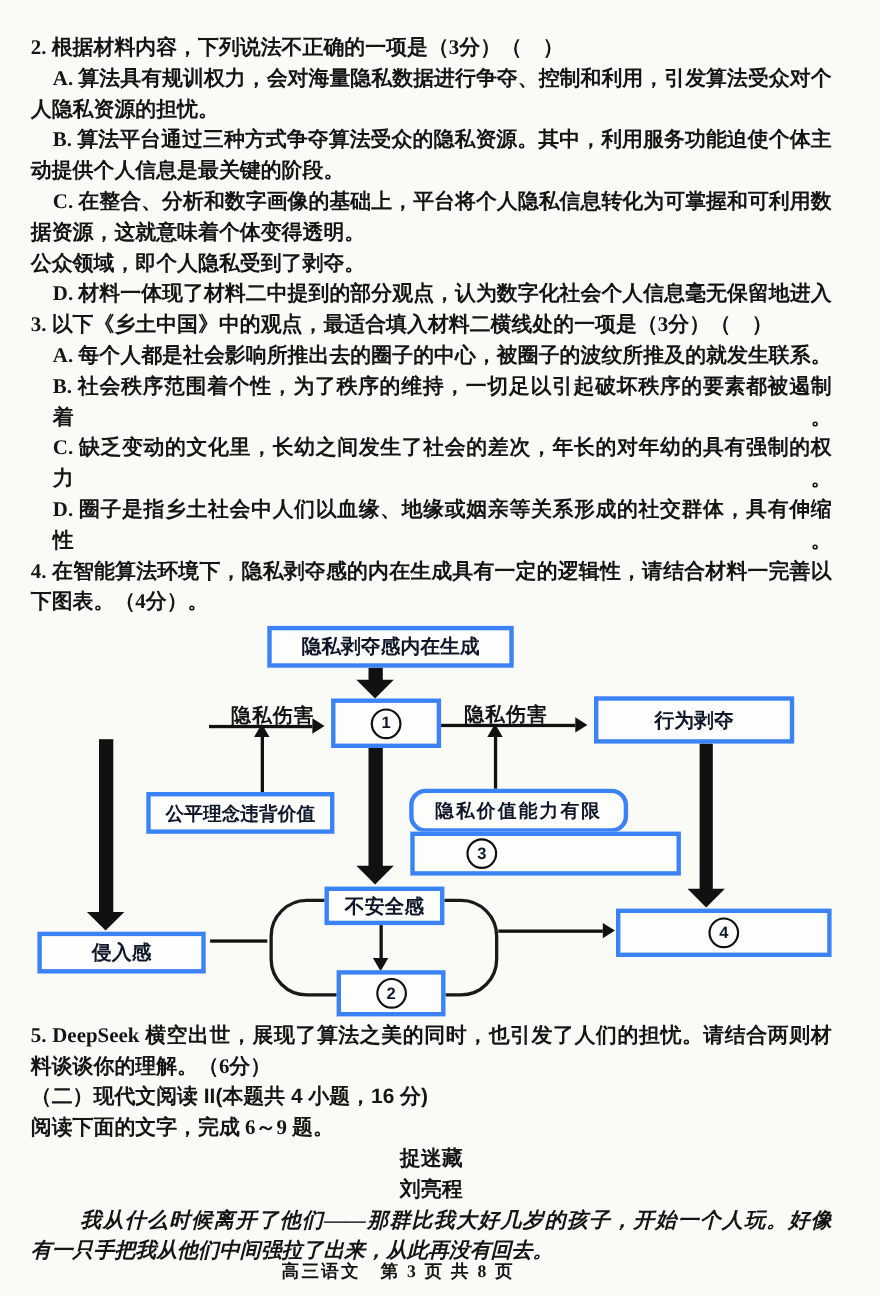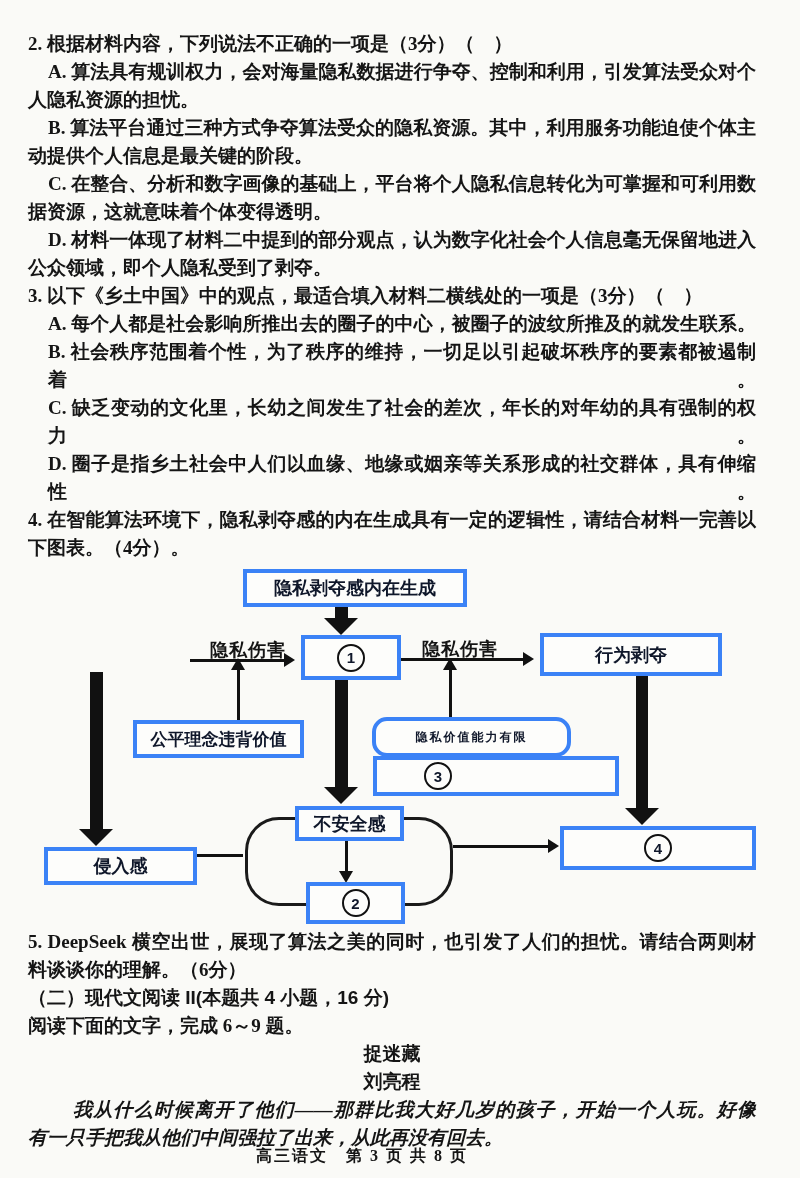--- a/index.html
+++ b/index.html
@@ -70,22 +70,22 @@
 <div class="page">
 
   <div class="textcol">
       <div class="ln q">2. 根据材料内容，下列说法不正确的一项是（3分）（　）</div>
       <div class="ln opt">A. 算法具有规训权力，会对海量隐私数据进行争夺、控制和利用，引发算法受众对个</div>
       <div class="ln cont">人隐私资源的担忧。</div>
       <div class="ln opt">B. 算法平台通过三种方式争夺算法受众的隐私资源。其中，利用服务功能迫使个体主</div>
       <div class="ln cont">动提供个人信息是最关键的阶段。</div>
       <div class="ln opt">C. 在整合、分析和数字画像的基础上，平台将个人隐私信息转化为可掌握和可利用数</div>
       <div class="ln cont">据资源，这就意味着个体变得透明。</div>
+      <div class="ln cont">公众领域，即个人隐私受到了剥夺。</div>
       <div class="ln opt">D. 材料一体现了材料二中提到的部分观点，认为数字化社会个人信息毫无保留地进入</div>
-      <div class="ln cont">公众领域，即个人隐私受到了剥夺。</div>
       <div class="ln q">3. 以下《乡土中国》中的观点，最适合填入材料二横线处的一项是（3分）（　）</div>
       <div class="ln opt">A. 每个人都是社会影响所推出去的圈子的中心，被圈子的波纹所推及的就发生联系。</div>
       <div class="ln opt">B. 社会秩序范围着个性，为了秩序的维持，一切足以引起破坏秩序的要素都被遏制着。</div>
       <div class="ln opt">C. 缺乏变动的文化里，长幼之间发生了社会的差次，年长的对年幼的具有强制的权力。</div>
       <div class="ln opt">D. 圈子是指乡土社会中人们以血缘、地缘或姻亲等关系形成的社交群体，具有伸缩性。</div>
       <div class="ln qfull">4. 在智能算法环境下，隐私剥夺感的内在生成具有一定的逻辑性，请结合材料一完善以</div>
       <div class="ln cont">下图表。（4分）。</div>
     </div>
 
   <div class="diagram">
@@ -146,31 +146,31 @@
     <div class="dbox" style="left:301px;top:73px;width:92px;height:37px;">
       <span class="circ">
         <span>1</span>
       </span>
     </div>
 
     <div class="dbox" style="left:133px;top:158px;width:163px;height:30px;font-size:17px;">公平理念违背价值</div>
 
     <div class="dbox" style="left:540px;top:71px;width:174px;height:35px;">行为剥夺</div>
 
-    <div class="dbox" style="left:372px;top:155px;width:191px;height:32px;font-size:12px;letter-spacing:2px;border-radius:15px;">隐私价值能力有限</div>
+    <div class="dbox" style="left:372px;top:155px;width:191px;height:32px;font-size:17px;letter-spacing:2px;border-radius:15px;">隐私价值能力有限</div>
 
     <div class="dbox" style="left:373px;top:194px;width:191px;height:32px;justify-content:flex-start;padding-left:47px;">
       <span class="circ">
         <span>3</span>
       </span>
     </div>
 
     <div class="dbox" style="left:295px;top:244px;width:101px;height:27px;">不安全感</div>
 
-    <div class="dbox" style="left:44px;top:285px;width:145px;height:30px;">侵入感</div>
+    <div class="dbox" style="left:34px;top:285px;width:145px;height:30px;">侵入感</div>
 
     <div class="dbox" style="left:306px;top:320px;width:91px;height:34px;">
       <span class="circ">
         <span>2</span>
       </span>
     </div>
 
     <div class="dbox" style="left:560px;top:264px;width:188px;height:36px;">
       <span class="circ">
         <span>4</span>

